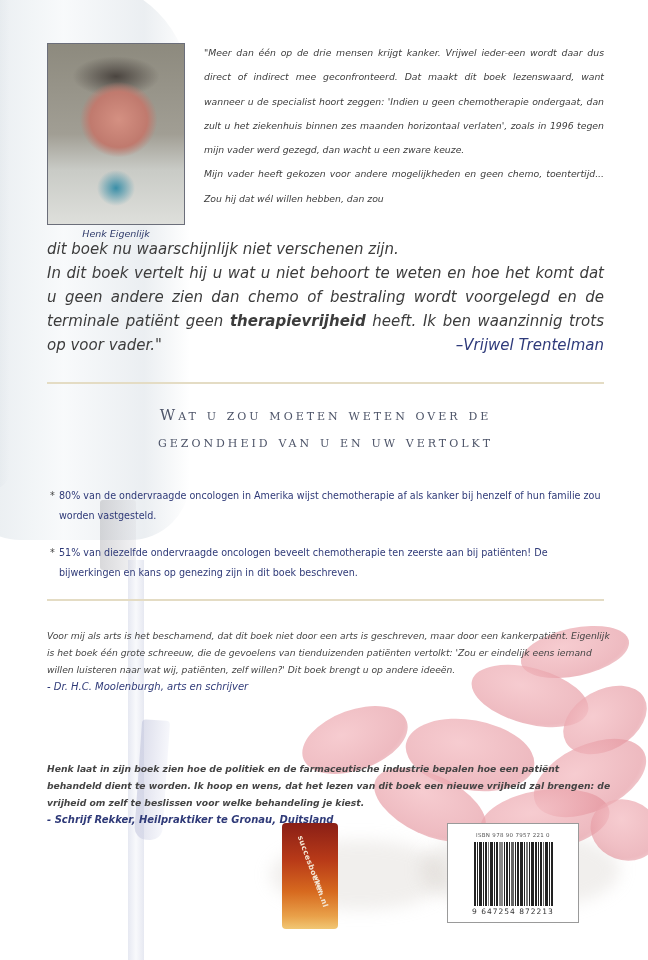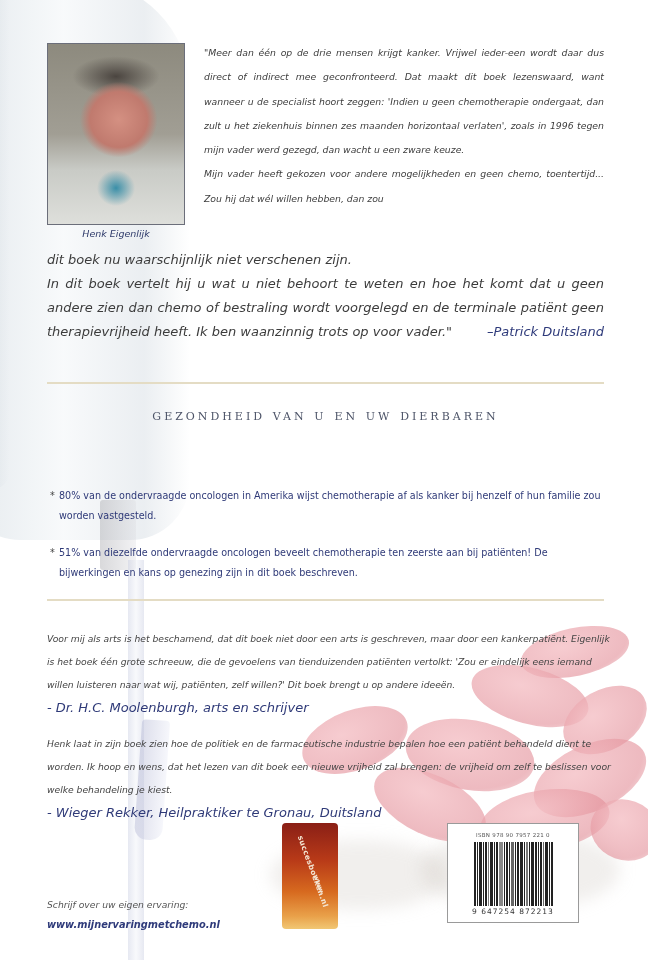--- a/index.html
+++ b/index.html
@@ -51,41 +51,41 @@
     position: absolute; left: 47px; top: 228px; width: 138px; text-align: center;
     font-family: "DejaVu Sans", sans-serif; font-style: italic; font-size: 9.5px; color: #2e3a6a;
   }
 
   .quote-block {
     position: absolute; left: 204px; top: 41px; width: 400px;
     font-style: italic; font-size: 9.3px; line-height: 24.3px; color: #3c3c3c;
     text-align: justify;
   }
   .quote-full {
-    position: absolute; left: 47px; top: 248px; width: 557px;
-    font-style: italic; font-size: 13px; line-height: 24px; color: #3c3c3c; text-align: justify;
+    position: absolute; left: 47px; top: 237px; width: 557px;
+    font-style: italic; font-size: 15px; line-height: 24px; color: #3c3c3c; text-align: justify;
   }
   .quote-full p { margin: 0; }
-  .bold-word { font-weight: normal; }
+  .bold-word { font-weight: bold; }
   .signature { float: right; color: #2e3a7a; font-style: italic; }
 
   .divider { position: absolute; left: 47px; width: 557px; height: 2px; background: #e4dcc4; }
 
   .heading {
     position: absolute; left: 47px; top: 402px; width: 557px; text-align: center;
     font-family: "DejaVu Serif", serif; color: #4d5468; letter-spacing: 3px;
     font-size: 15px; line-height: 27px; font-variant: small-caps;
   }
 
   .bullets { position: absolute; left: 47px; top: 486px; width: 557px; }
   .bullet { position: relative; padding-left: 12px; font-size: 9.6px; line-height: 20px; color: #2f3a78; margin-bottom: 17px; }
   .bullet .star { position: absolute; left: 3px; top: 0; color: #444; }
 
-  .review { position: absolute; left: 47px; width: 565px; font-style: italic; font-size: 9.2px; line-height: 23px; color: #444; }
-  .review .author { color: #2f3a78; font-size: 13px; }
+  .review { position: absolute; left: 47px; width: 565px; font-style: italic; font-size: 9.2px; line-height: 17px; color: #444; }
+  .review .author { color: #2f3a78; font-size: 10px; }
 
   .footer-text { position: absolute; left: 47px; top: 895px; font-style: italic; font-size: 9.2px; line-height: 20px; color: #555; }
   .footer-link { display: block; font-weight: bold; color: #2e3a7a; font-size: 9.8px; text-decoration: none; }
 
   .publisher-logo {
     position: absolute; left: 282px; top: 823px; width: 56px; height: 106px; border-radius: 4px;
     background: linear-gradient(180deg, #8a1f16 0%, #b83a18 35%, #d76a1f 65%, #e9a14a 88%, #f1c774 100%);
     overflow: hidden;
   }
   .publisher-logo span {
@@ -132,55 +132,52 @@
   <div class="photo"></div>
   <div class="photo-caption">Henk Eigenlijk</div>
 
   <div class="quote-block">
     <p>"Meer dan één op de drie mensen krijgt kanker. Vrijwel ieder-een wordt daar dus direct of indirect mee geconfronteerd. Dat maakt dit boek lezenswaard, want wanneer u de specialist hoort zeggen: 'Indien u geen chemotherapie ondergaat, dan zult u het ziekenhuis binnen zes maanden horizontaal verlaten', zoals in 1996 tegen mijn vader werd gezegd, dan wacht u een zware keuze.</p>
     <p>Mijn vader heeft gekozen voor andere mogelijkheden en geen chemo, toentertijd... Zou hij dat wél willen hebben, dan zou</p>
   </div>
 
   <div class="quote-full">
     <p>dit boek nu waarschijnlijk niet verschenen zijn.</p>
-    <p><span>In dit boek vertelt hij u wat u niet behoort te weten en hoe het komt dat u geen andere zien dan chemo of bestraling wordt voorgelegd en de terminale patiënt geen </span><span class="bold-word">therapievrijheid</span><span> heeft. Ik ben waanzinnig trots op voor vader."</span><span class="signature">–Patrick Duitsland</span></p>
+    <p><span>In dit boek vertelt hij u wat u niet behoort te weten en hoe het komt dat u geen andere zien dan chemo of bestraling wordt voorgelegd en de terminale patiënt geen </span><span class="bold-word">therapievrijheid</span><span> heeft. Ik ben waanzinnig trots op voor vader."</span><span class="signature">–Vrijwel Trentelman</span></p>
   </div>
 
   <div class="divider" style="top:382px;"></div>
 
   <div class="heading">
-    <div>gezondheid van u en uw dierbaren</div>
+    <div>Wat u zou moeten weten over de</div>
+    <div>gezondheid van u en uw vertolkt</div>
   </div>
 
   <div class="bullets">
     <div class="bullet">
       <span class="star">*</span>
       <span>80% van de ondervraagde oncologen in Amerika wijst chemotherapie af als kanker bij henzelf of hun familie zou worden vastgesteld.</span>
     </div>
     <div class="bullet">
       <span class="star">*</span>
       <span>51% van diezelfde ondervraagde oncologen beveelt chemotherapie ten zeerste aan bij patiënten! De bijwerkingen en kans op genezing zijn in dit boek beschreven.</span>
     </div>
   </div>
 
   <div class="divider" style="top:599px;"></div>
 
   <div class="review" style="top:627px;">
     <div>Voor mij als arts is het beschamend, dat dit boek niet door een arts is geschreven, maar door een kankerpatiënt. Eigenlijk is het boek één grote schreeuw, die de gevoelens van tienduizenden patiënten vertolkt: 'Zou er eindelijk eens iemand willen luisteren naar wat wij, patiënten, zelf willen?' Dit boek brengt u op andere ideeën.</div>
     <div class="author">- Dr. H.C. Moolenburgh, arts en schrijver</div>
   </div>
-  <div class="review" style="top:732px;">
+  <div class="review" style="top:760px;font-weight:bold;">
     <div>Henk laat in zijn boek zien hoe de politiek en de farmaceutische industrie bepalen hoe een patiënt behandeld dient te worden. Ik hoop en wens, dat het lezen van dit boek een nieuwe vrijheid zal brengen: de vrijheid om zelf te beslissen voor welke behandeling je kiest.</div>
-    <div class="author">- Wieger Rekker, Heilpraktiker te Gronau, Duitsland</div>
-  </div>
-
-  <div class="footer-text">
-    <span>Schrijf over uw eigen ervaring:</span>
-    <a class="footer-link">www.mijnervaringmetchemo.nl</a>
-  </div>
+    <div class="author">- Schrijf Rekker, Heilpraktiker te Gronau, Duitsland</div>
+  </div>
+
 
   <div class="publisher-logo">
     <span>succesboeken.nl</span>
     <span class="sub">www.</span>
   </div>
 
   <div class="barcode-box">
     <div class="barcode-top">ISBN 978 90 7957 221 0</div>
     <div class="barcode-bars">
       <i style="width:2px"></i>

